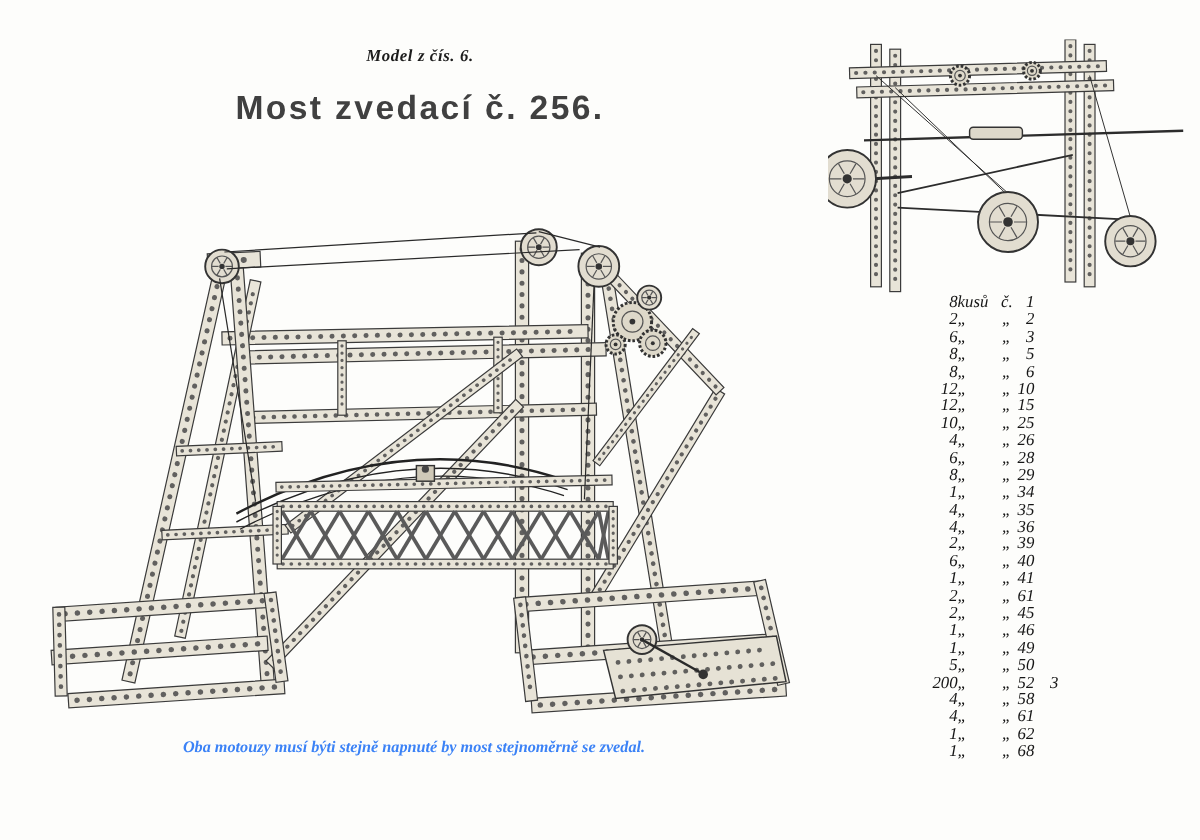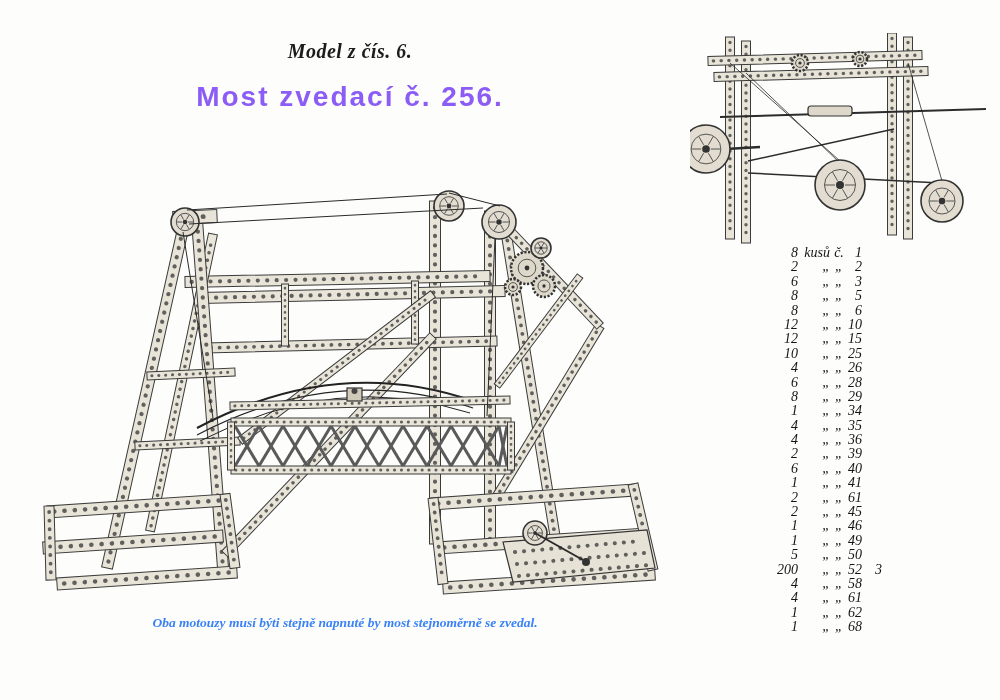--- a/index.html
+++ b/index.html
@@ -1,31 +1,31 @@
 <!DOCTYPE html>
 <html><head>
 <meta charset="utf-8">
 <style>
   * { margin:0; padding:0; box-sizing:border-box; }
   html,body { width:1000px; height:700px; }
   body { background:#ffffff; position:relative; font-family:"Liberation Serif", serif; overflow:hidden; }
   .page { position:absolute; inset:0; background:#fdfdfb; }
 
   .head-block { position:absolute; top:40px; left:0; width:700px; text-align:center; }
-  .model-line { font-style:italic; font-weight:bold; font-size:20px; color:#1c1c1c; letter-spacing:.5px; }
+  .model-line { font-style:italic; font-weight:bold; font-size:14px; color:#1c1c1c; letter-spacing:.5px; }
   .title { font-family:"Liberation Sans", sans-serif; font-weight:700; font-size:28px;
-           letter-spacing:2px; color:#8b5cf6; margin-top:18px; }
+           letter-spacing:2px; color:#404040; margin-top:18px; }
 
   #main-illustration { position:absolute; left:35px; top:186px; }
   #detail-illustration { position:absolute; left:690px; top:33px; }
 
   .parts-list { position:absolute; top:246px; left:754px; font-style:italic; font-size:14px; color:#161616; }
   .pl-row { display:flex; height:14.4px; line-height:14.4px; align-items:baseline; }
   .pl-qty   { display:inline-block; width:44px; text-align:right; }
-  .pl-c2    { display:inline-block; width:32px; text-align:right; }
+  .pl-c2    { display:inline-block; width:32px; text-align:left; }
   .pl-c3    { display:inline-block; width:18px; text-align:center; }
   .pl-num   { display:inline-block; width:14px; text-align:right; }
   .pl-extra { display:inline-block; width:14px; text-align:right; margin-left:6px; }
 
   .caption { position:absolute; top:615px; left:20px; width:650px; text-align:center;
              font-style:italic; font-weight:bold; font-size:13.5px; color:#3b82f6; }
 </style>
 </head>
 <body>
 

